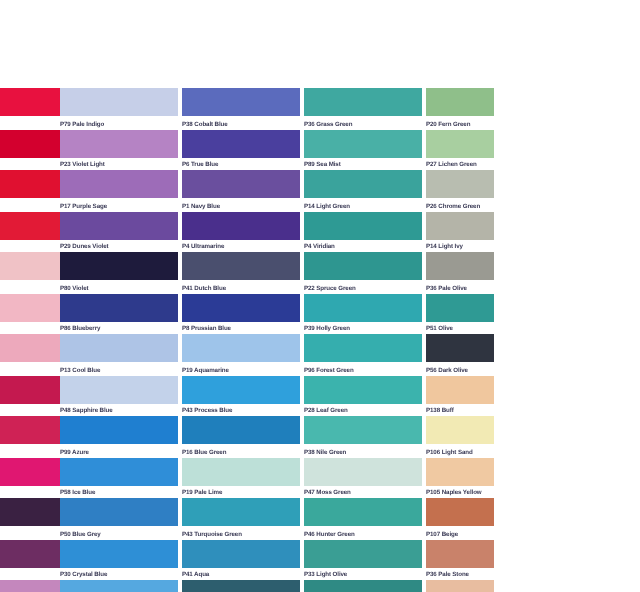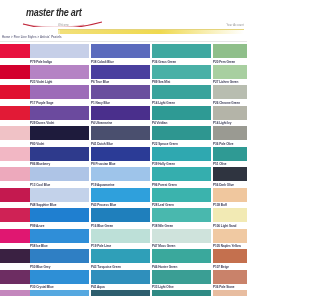--- a/index.html
+++ b/index.html
@@ -48,42 +48,20 @@
     font-size:3.1px;font-weight:bold;color:#3a3a55;
     white-space:nowrap;overflow:hidden;letter-spacing:-0.05px;
     padding-top:0.5px;
   }
 </style>
 </head>
 <body>
 
 <div id="page">
 
-  <div class="header">
-
-    <div class="logo-wrap">
-      <div class="logo-text">master the art</div>
-      <div class="logo-swoosh">
-        <svg width="82" height="10" viewBox="0 0 82 10">
-          <path d="M1 3 C 22 9, 52 9, 80 1" stroke="#c1283c" stroke-width="1.1" fill="none"></path>
-          <path d="M1 3 C 20 7, 45 7, 62 4" stroke="#c1283c" stroke-width="0.5" fill="none" opacity="0.75"></path>
-        </svg>
-      </div>
-    </div>
-
-    <div class="nav-left-label">Welcome</div>
-    <div class="nav-right">Your Account</div>
-
-    <div class="goldbar">
-      <div class="goldbar-cap"></div>
-    </div>
-
-    <div class="breadcrumb">Home &gt; Fine Line Styles &gt; Artists' Pastels</div>
-    <div class="rule"></div>
-  </div>
 
   <div class="grid">
       <div class="col first">
         <div class="sw-cell">
           <span class="sw" style="background: rgb(232, 17, 63);"></span>
           <span class="sw-label">P5 Cadmium Red</span>
         </div>
         <div class="sw-cell">
           <span class="sw" style="background: rgb(211, 0, 46);"></span>
           <span class="sw-label">P12 Crimson</span>

